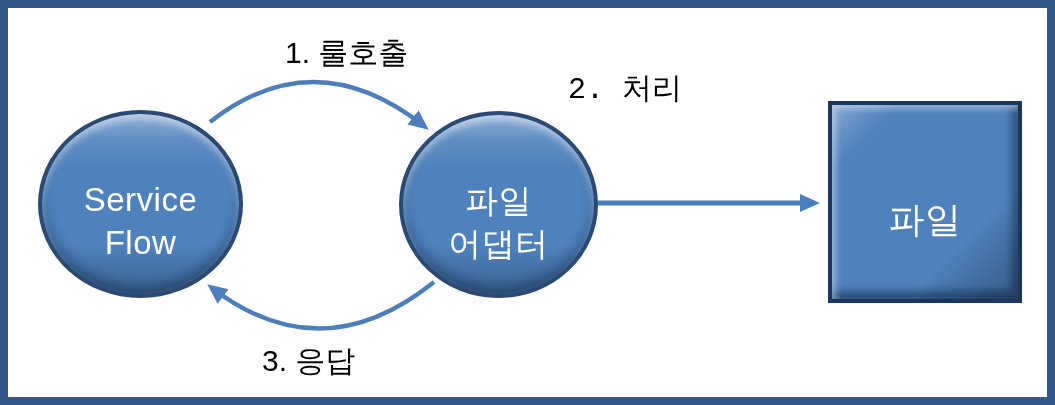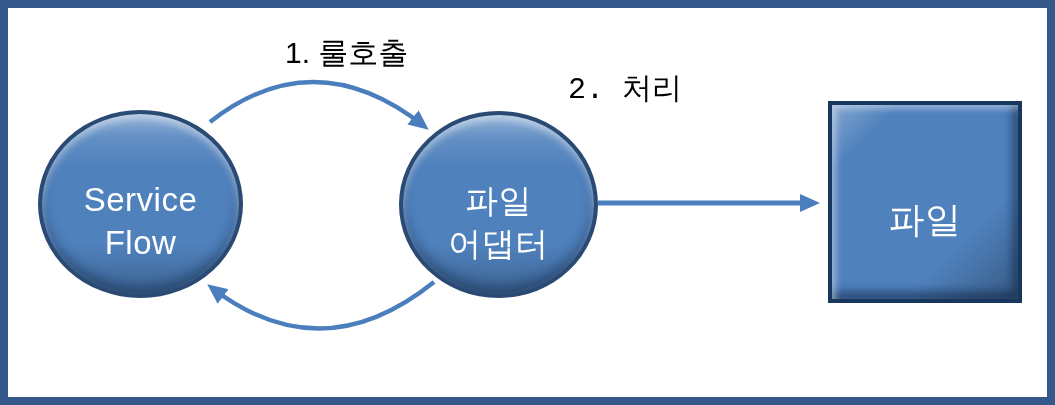--- a/index.html
+++ b/index.html
@@ -124,14 +124,15 @@
     <span class="node-label">파일
 어댑터</span>
   </div>
 
   <div class="node square node-right">
     <span class="node-label node-label-lg">파일</span>
   </div>
 
   <div class="step-label step1">1. 룰호출</div>
   <div class="step-label step2">2. 처리</div>
+  <div class="step-label step3">3. 응답</div>
 
 </div>
 
 </body></html>

